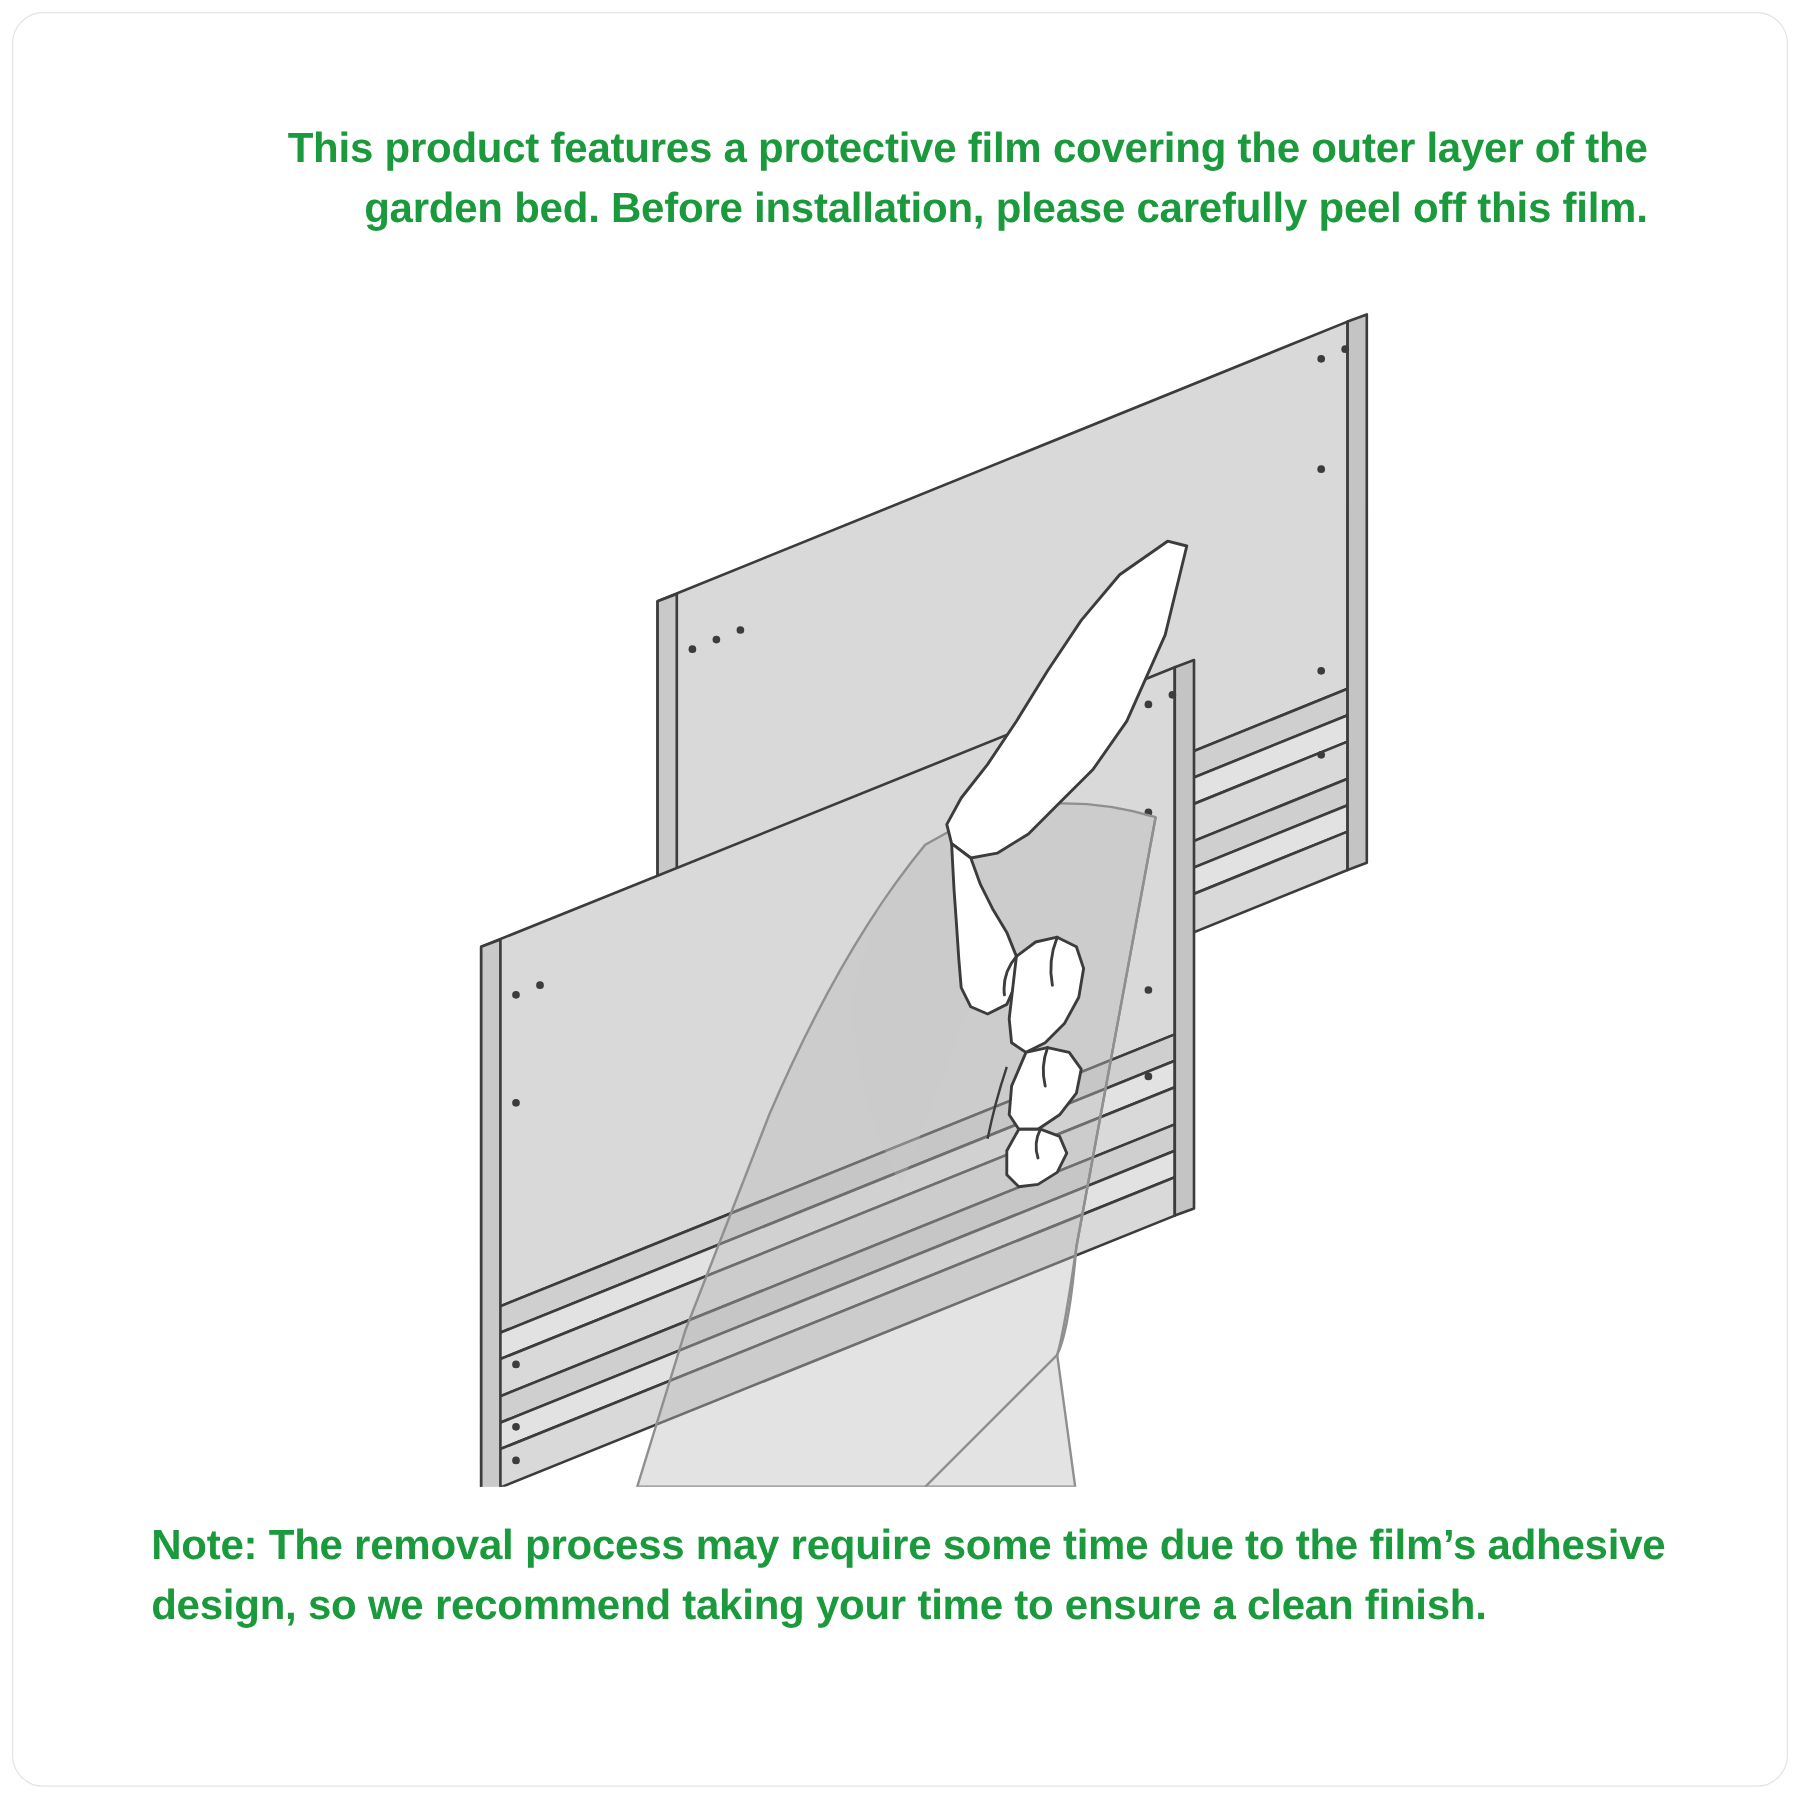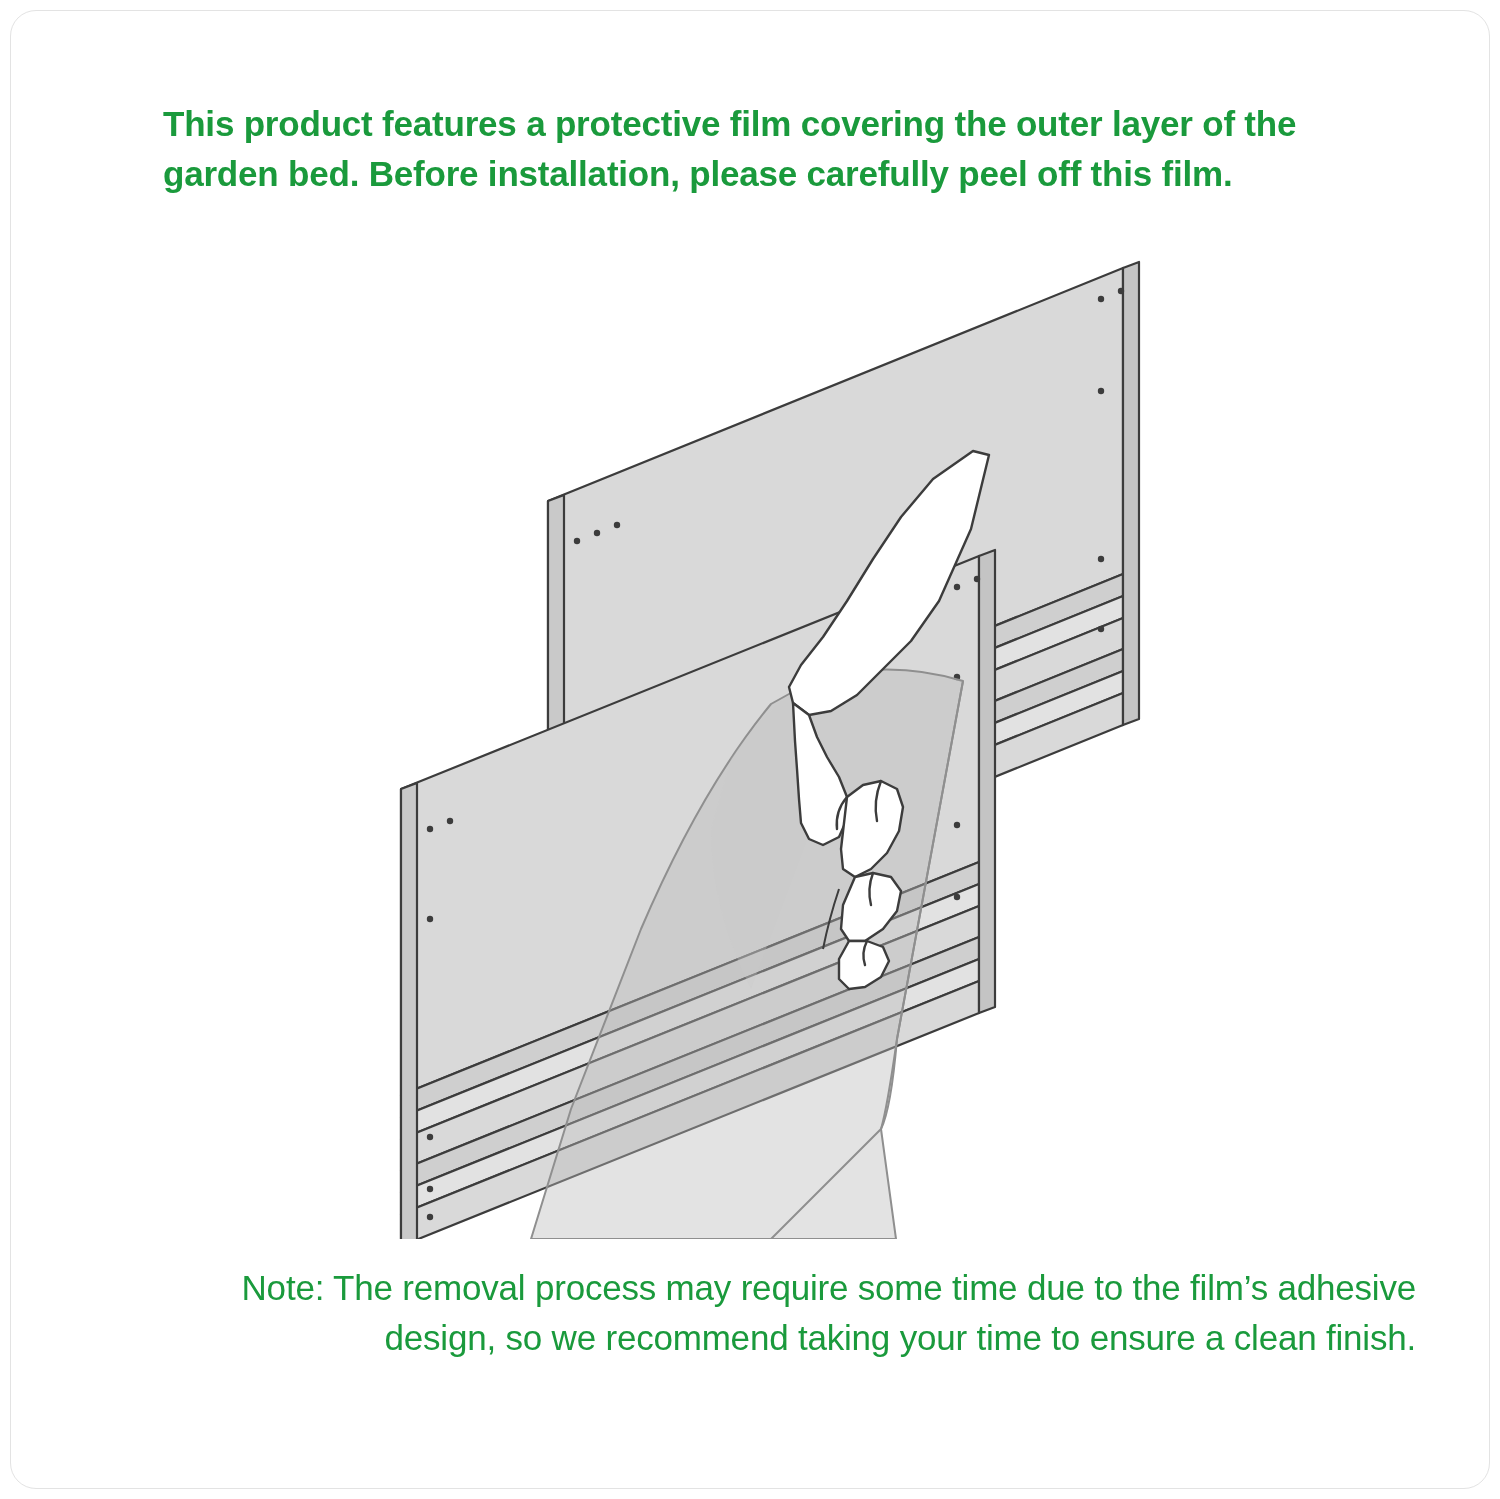--- a/index.html
+++ b/index.html
@@ -28,32 +28,32 @@
   .headline {
     position: absolute;
     left: 152px;
     top: 88px;
     width: 1210px;
     color: #1a9a3c;
     font-size: 35px;
     font-weight: bold;
     line-height: 1.42;
     letter-spacing: -0.2px;
+    text-align: right;
   }
   .note {
     position: absolute;
     left: 115px;
     top: 1252px;
     width: 1290px;
     color: #1a9a3c;
     font-size: 35px;
-    font-weight: normal;
+    font-weight: bold;
     line-height: 1.42;
     letter-spacing: -0.2px;
-    text-align: right;
   }
   .figure {
     position: absolute;
     left: 0px;
     top: 218px;
     width: 1478px;
     height: 1010px;
   }
   .figure svg {
     display: block;

